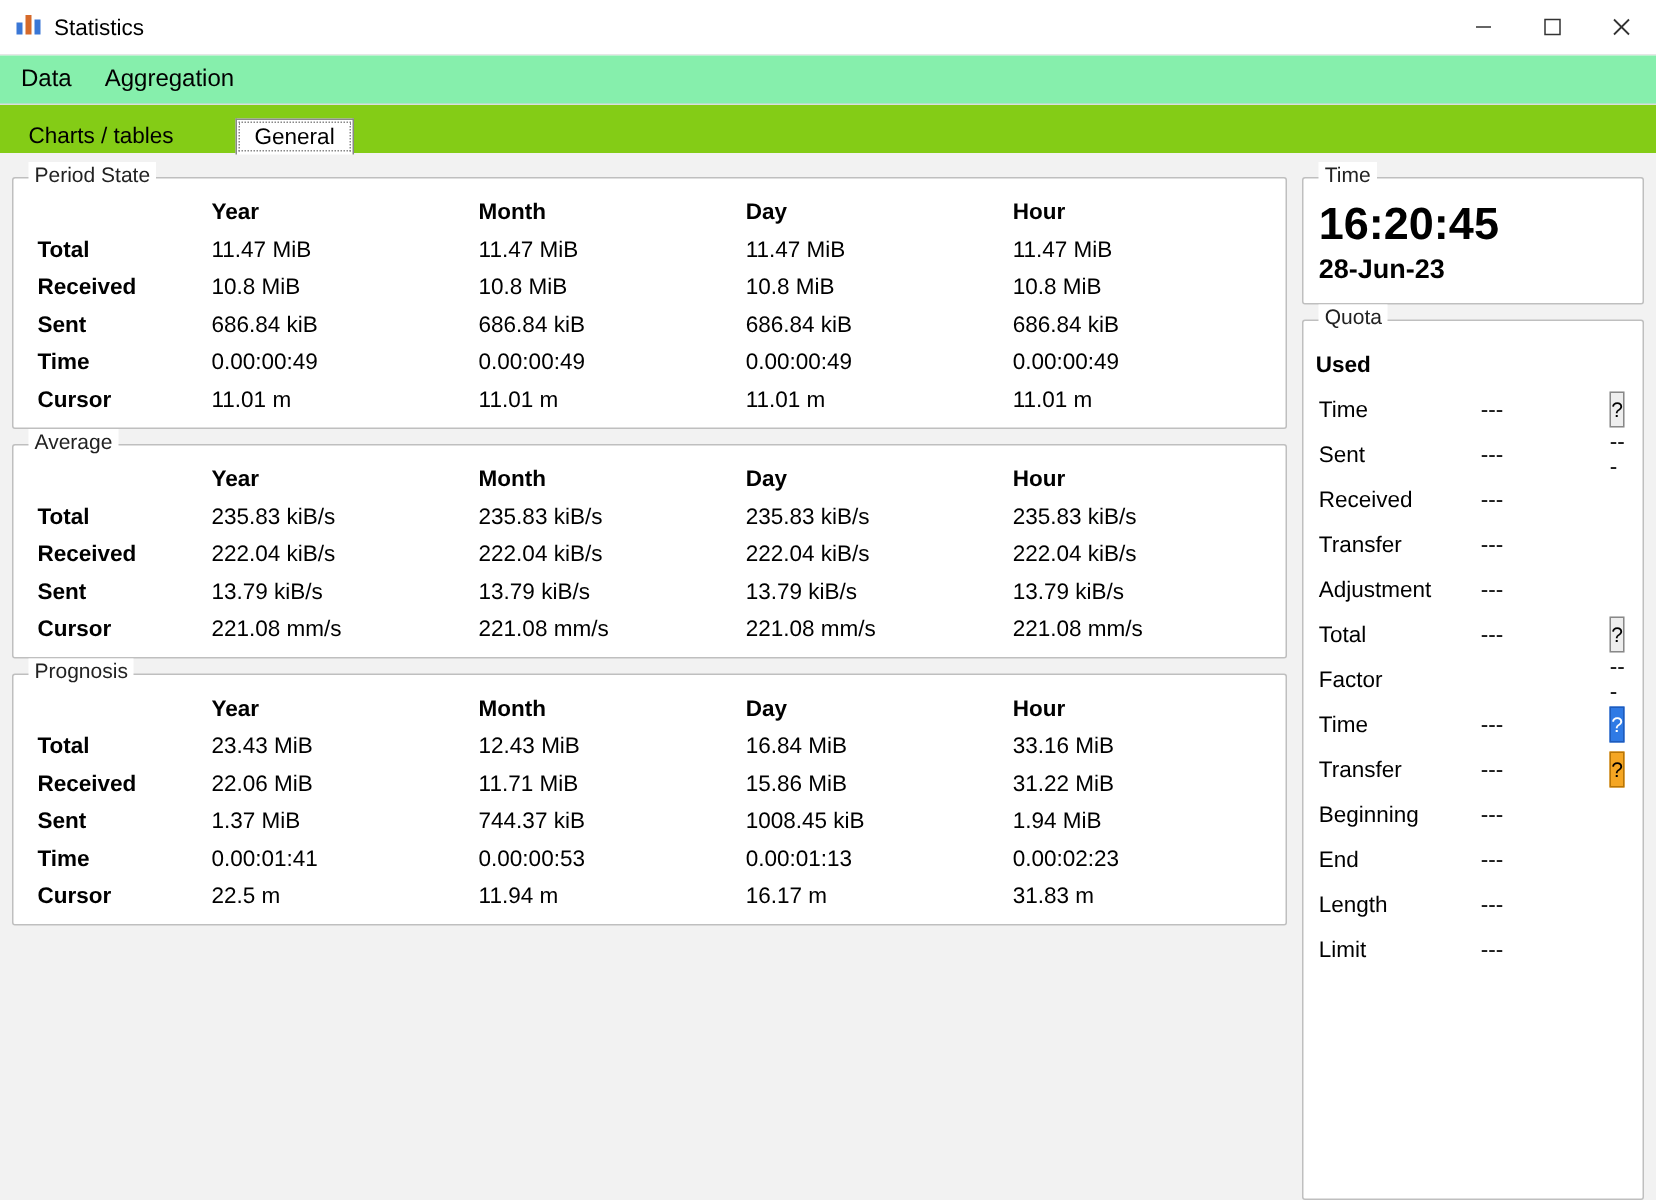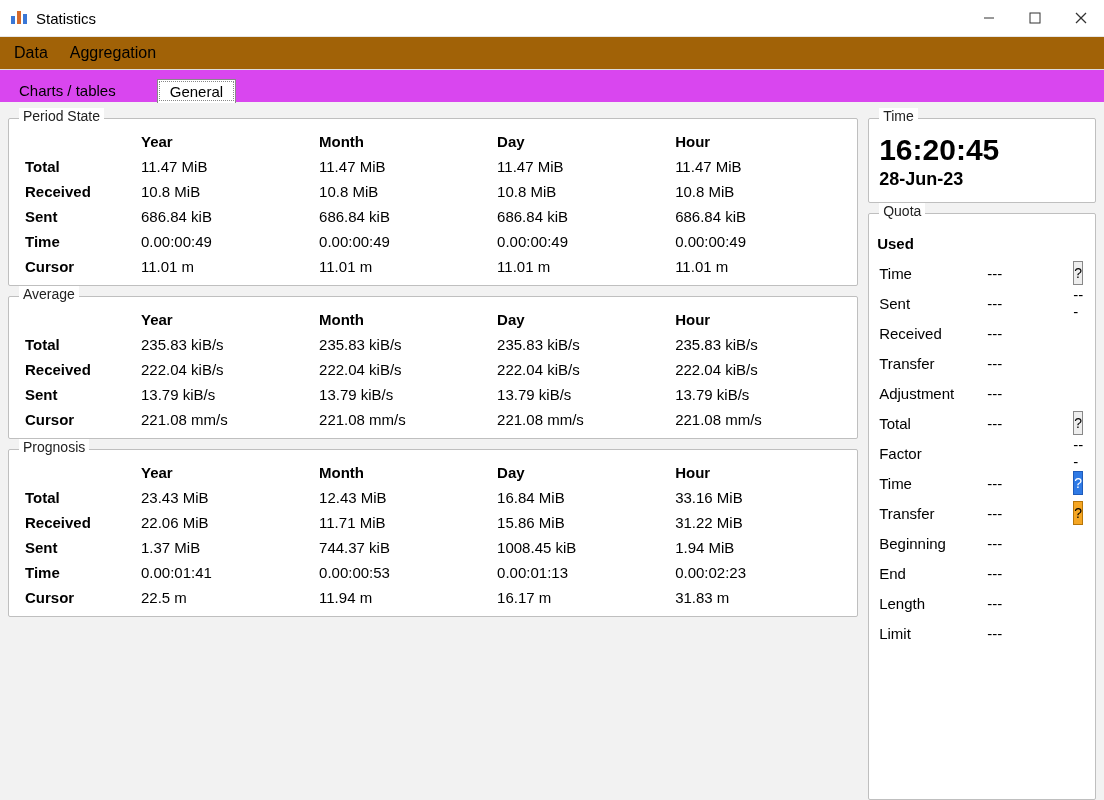--- a/index.html
+++ b/index.html
@@ -34,34 +34,34 @@
     height: 36px;
     display: flex;
     align-items: center;
     justify-content: center;
   }
   
   .menubar {
     height: 32px;
     display: flex;
     align-items: center;
-    background: #a16207;
+    background: #86efac;
     border-bottom: 1px solid #dcdcdc;
     padding-left: 6px;
     font-size: 16px;
   }
   .menubar .item {
     padding: 4px 14px 4px 8px;
   }
   
   .tabrow {
     display: flex;
     align-items: flex-end;
     padding: 4px 6px 0 6px;
-    background: #d946ef;
+    background: #84cc16;
     height: 28px;
   }
   .tab {
     padding: 3px 12px 3px 12px;
     font-size: 15px;
     border: 1px solid transparent;
     border-bottom: none;
     margin-right: 2px;
   }
   .tab.active {

